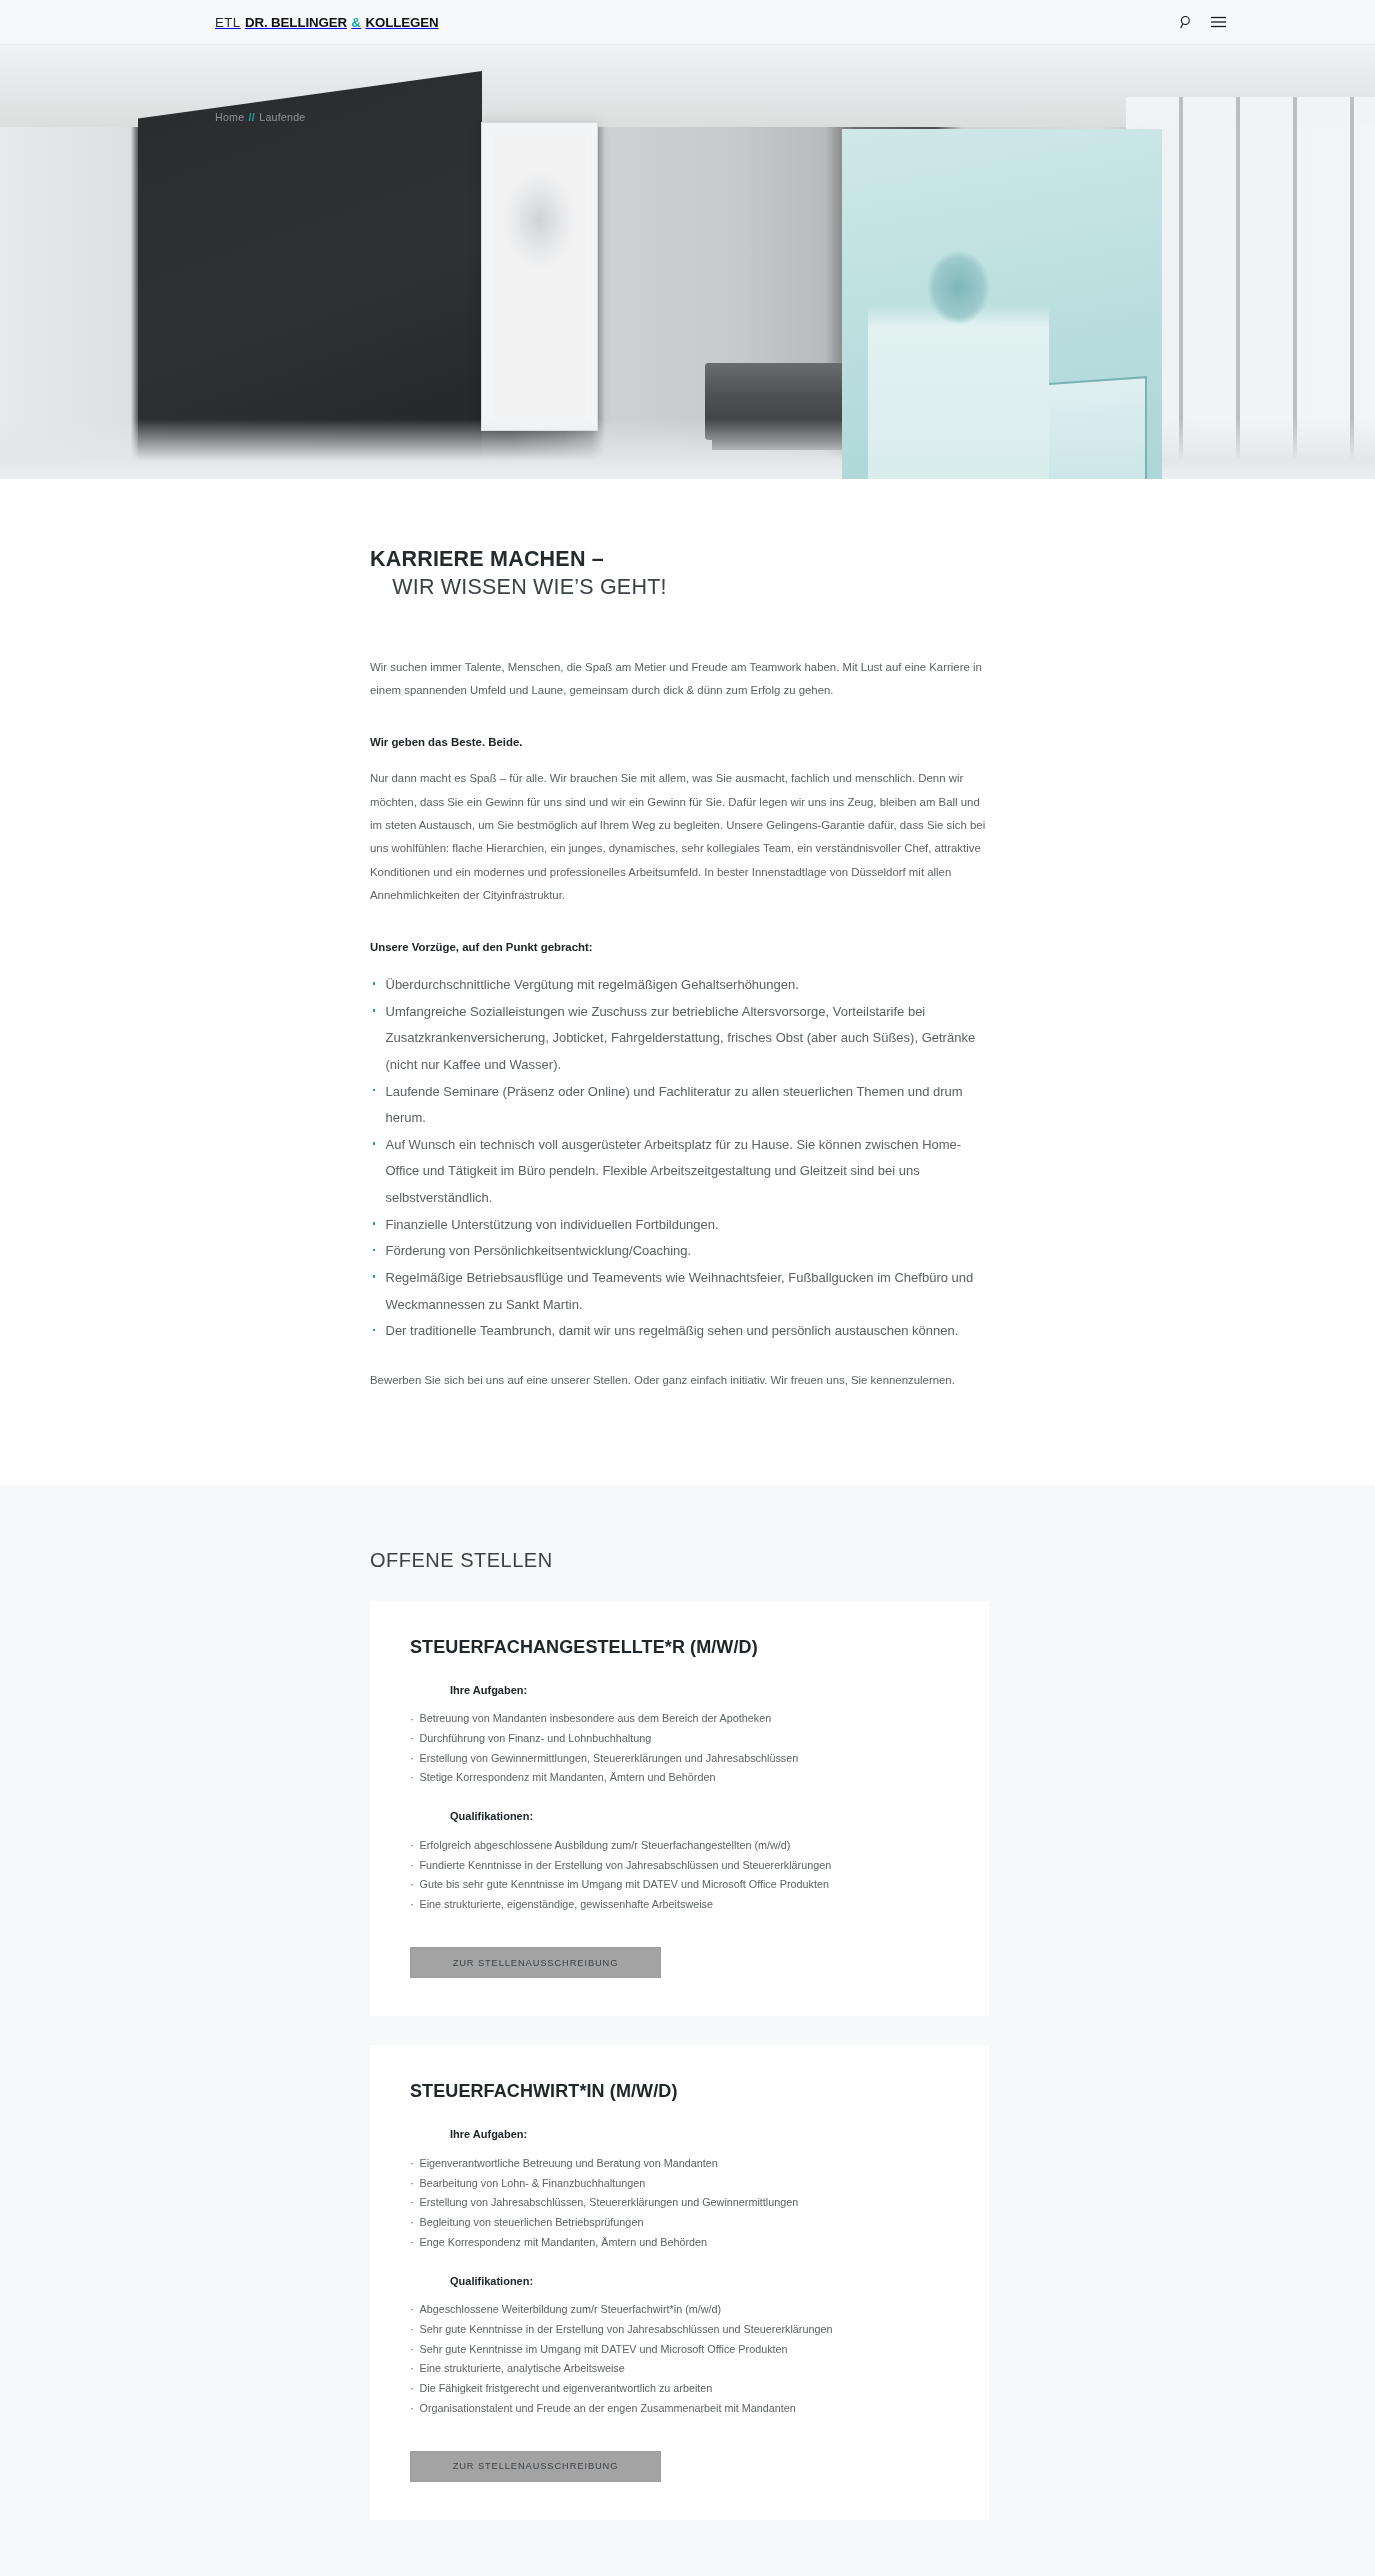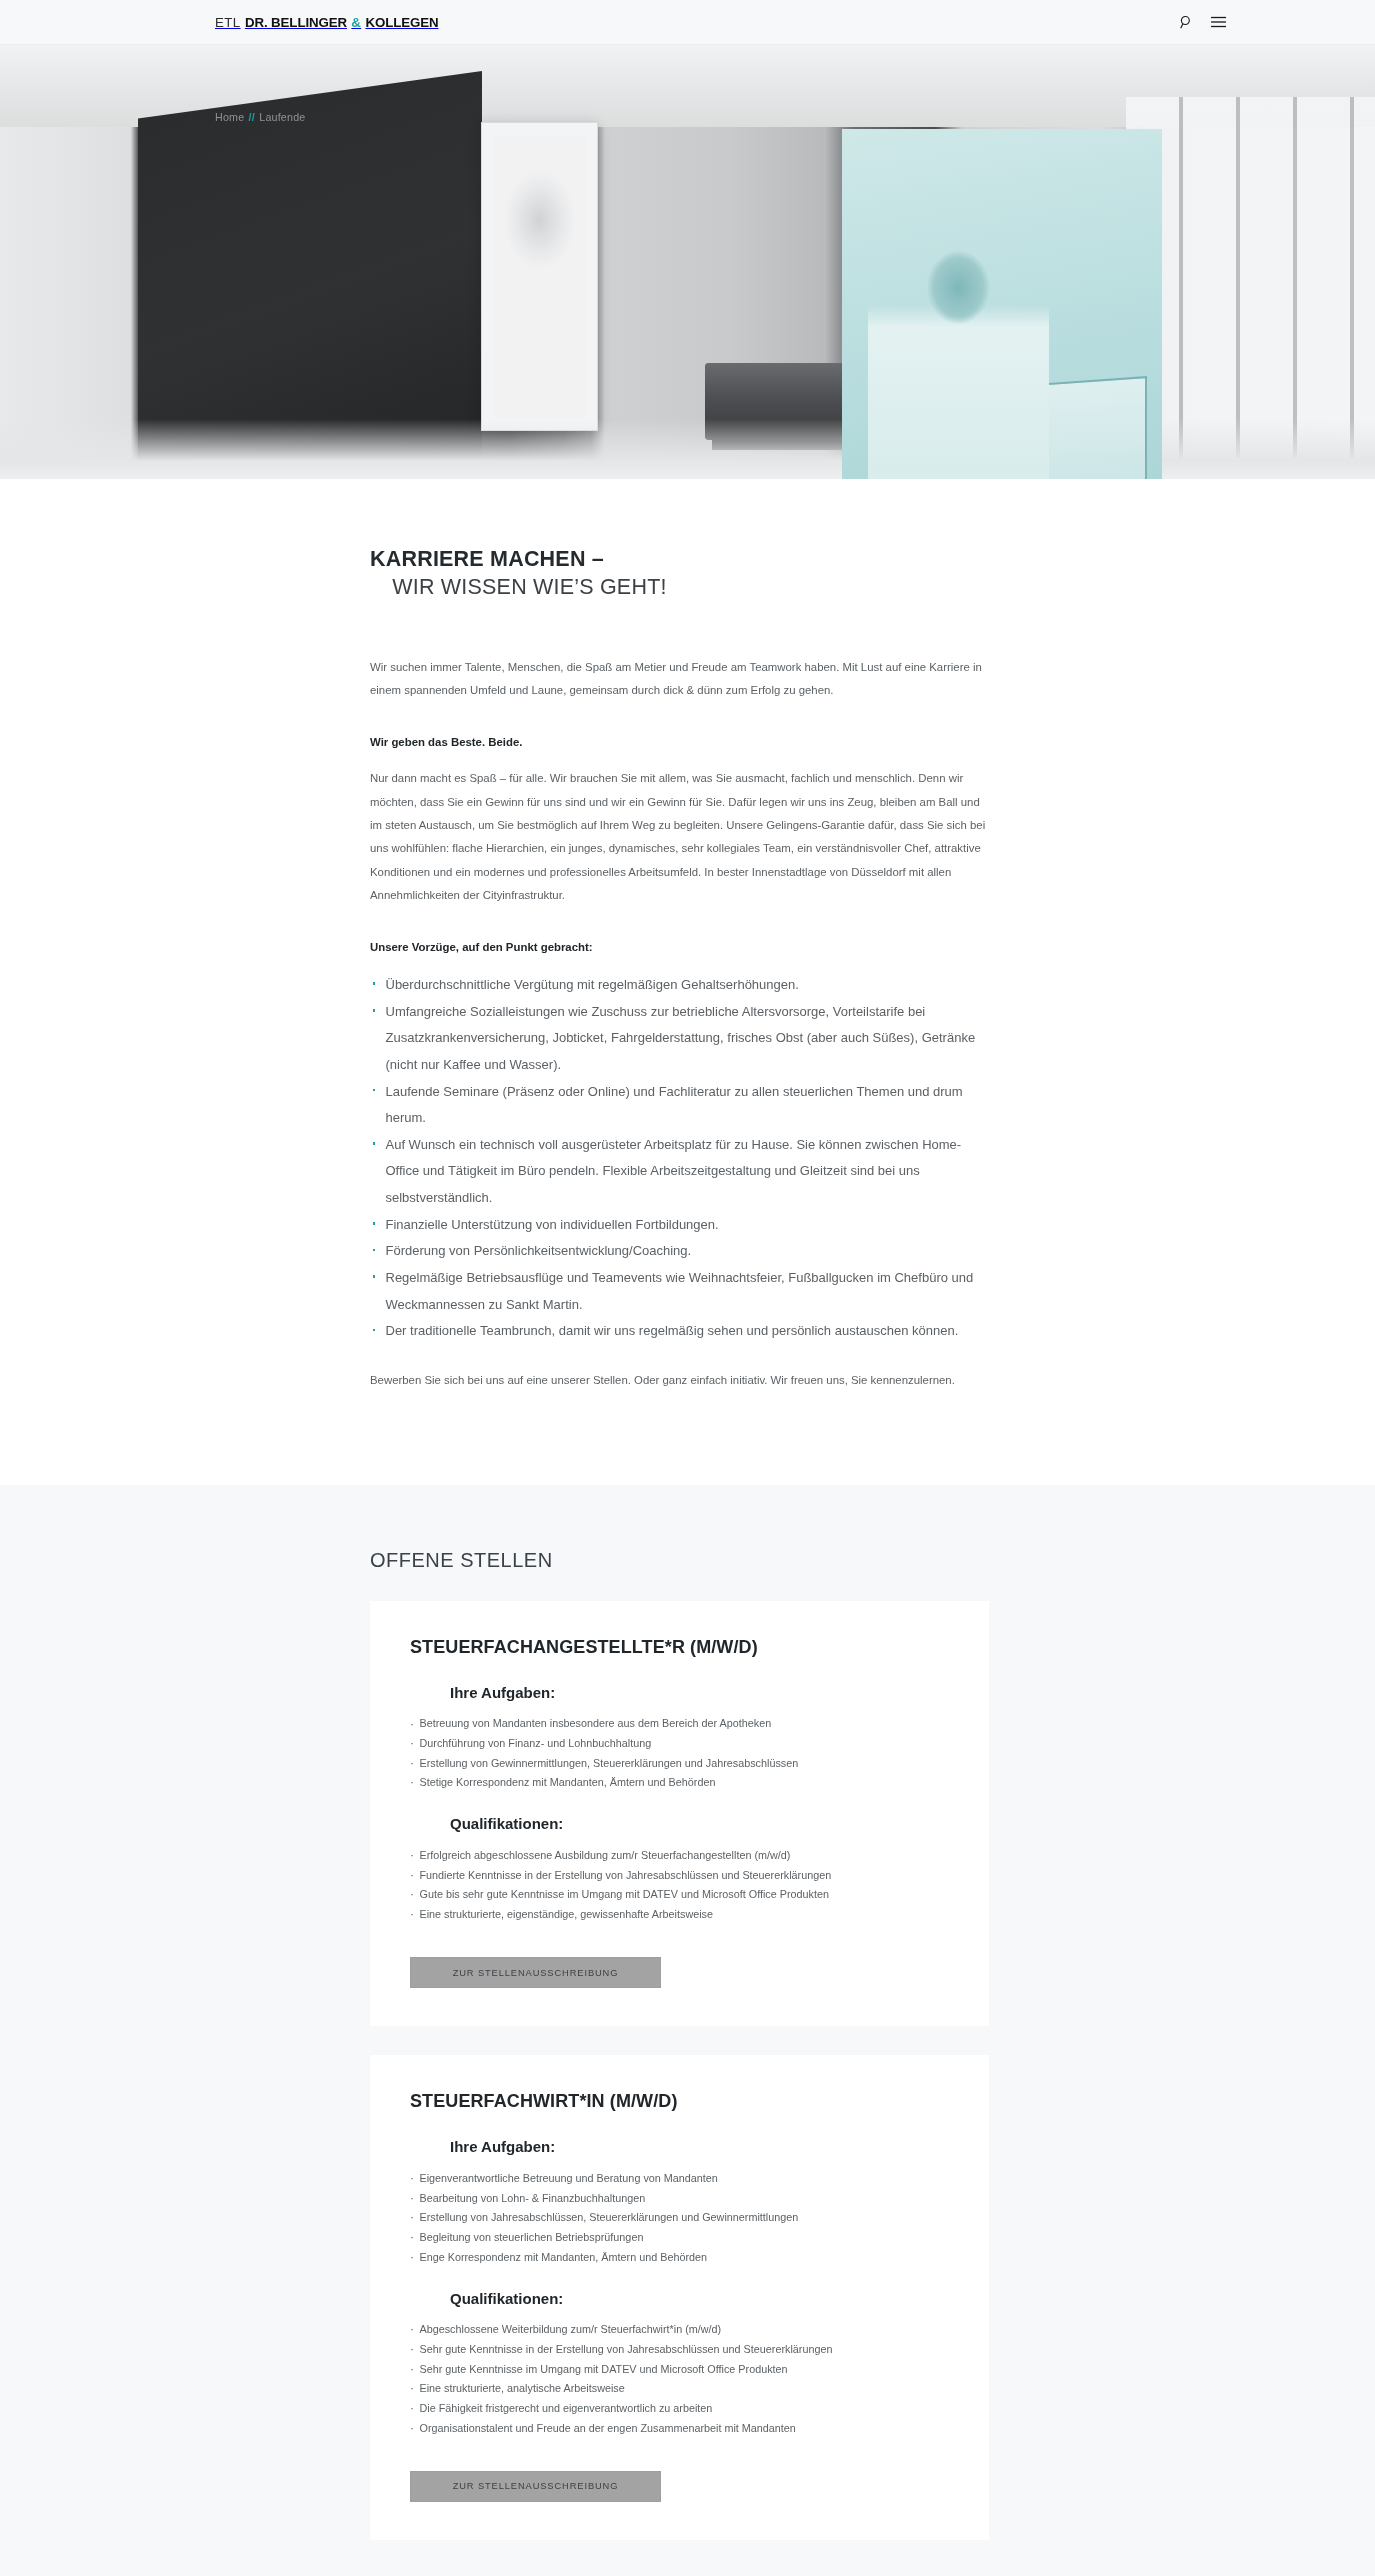--- a/index.html
+++ b/index.html
@@ -251,21 +251,21 @@
     padding: 36px 40px 38px 40px;
   }
   .job-title {
     margin: 0 0 26px 0;
     font-size: 18px;
     font-weight: 700;
     color: #21262a;
     letter-spacing: 0.1px;
   }
   .job-sub {
-    font-size: 15px;
+    font-size: 11px;
     font-weight: 700;
     color: #21262a;
     margin: 0 0 13.8px 0;
     padding-left: 40px;
   }
   ul.job-list {
     list-style: none;
     margin: 0 0 22.3px 0;
     padding: 0;
   }

